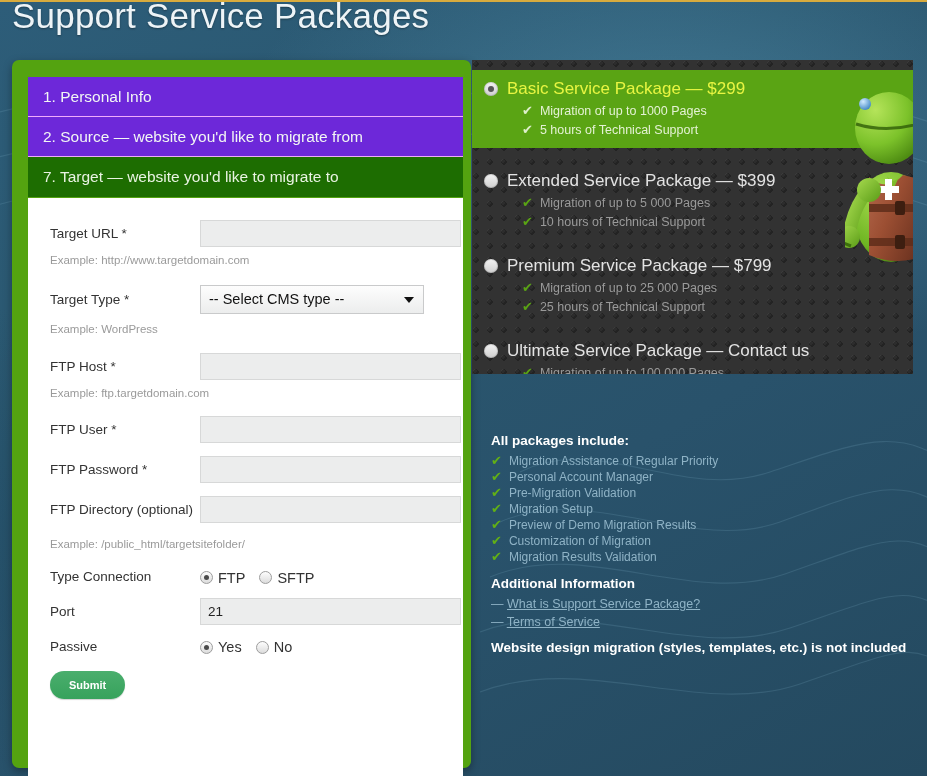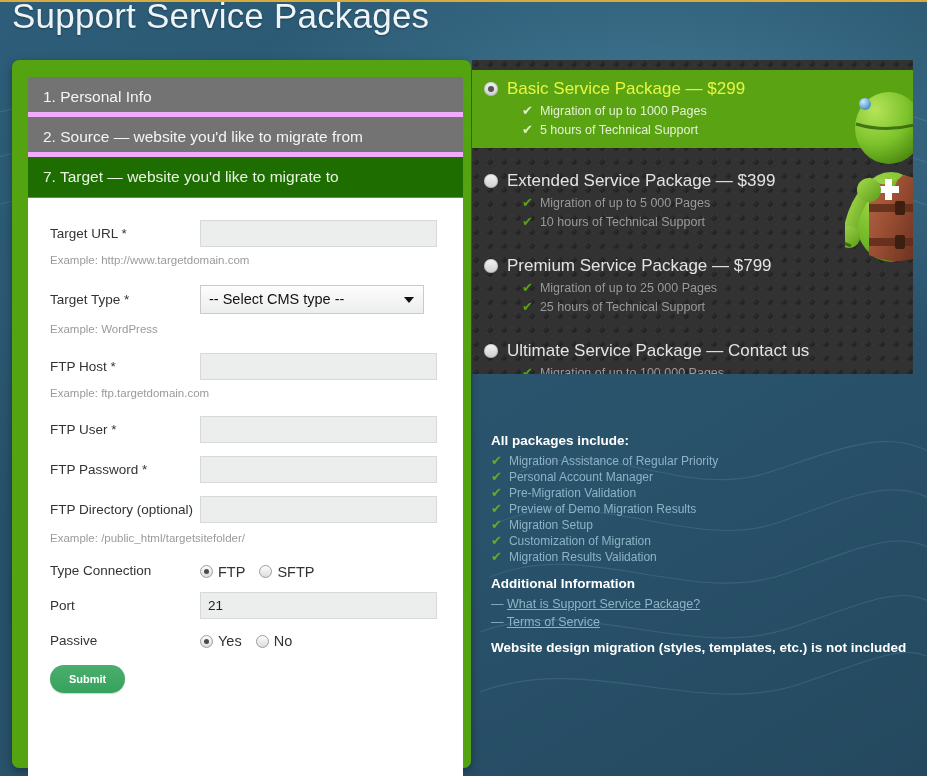--- a/index.html
+++ b/index.html
@@ -30,39 +30,39 @@
 
   
   .left-card{
     position:absolute;left:12px;top:58px;width:459px;height:708px;
     background:#54a310;border-radius:7px;
     box-shadow:0 3px 9px rgba(0,0,0,.34);
   }
   .steps{position:absolute;left:16px;top:17px;width:435px;}
   .step{
     height:40px;line-height:40px;padding-left:15px;
-    color:#f2f6f4;font-size:15.5px;background:#737373;
-    border-bottom:5px solid #f0abfc;box-sizing:border-box;
+    color:#f2f6f4;font-size:15.5px;background:#6d28d9;
+    border-bottom:1px solid #f0abfc;box-sizing:border-box;
     white-space:nowrap;
   }
   .step.active{background:#1d6d01;color:#e9f3e2;border-bottom:none;}
 
   .form-box{
     position:absolute;left:16px;top:138px;width:435px;height:583px;
     background:#fff;box-sizing:border-box;
   }
 
   
   .frow{position:relative;padding:0 0 0 22px;}
   .flabel{
     display:inline-block;width:150px;font-size:13.5px;color:#333;
     vertical-align:middle;
   }
   .finput{
-    display:inline-block;width:237px;height:27px;
+    display:inline-block;width:261px;height:27px;
     background:#eceded;border:1px solid #d7d8d8;box-sizing:border-box;
     vertical-align:middle;font-size:13.5px;color:#222;
     padding:0 7px;line-height:25px;font-family:inherit;
     border-radius:0;outline:none;
   }
   .fselect{
     display:inline-block;width:224px;height:29px;
     background:linear-gradient(#fdfdfd,#eceded);
     border:1px solid #c9cacb;box-sizing:border-box;
     vertical-align:middle;font-size:14.5px;color:#111;
@@ -191,21 +191,21 @@
         <span class="flabel">FTP User *</span><input class="finput" type="text" value="" style="">
       </div>
 
       <div class="frow" style="padding-top:13px;">
         <span class="flabel">FTP Password *</span><input class="finput" type="password" value="" style="">
       </div>
 
       <div class="frow" style="padding-top:13px;">
         <span class="flabel">FTP Directory (optional)</span><input class="finput" type="text" value="" style="">
       </div>
-      <div class="example" style="margin-top:9px;">Example: /public_html/targetsitefolder/</div>
+      <div class="example" style="margin-top:15px;">Example: /public_html/targetsitefolder/</div>
 
       <div class="frow" style="padding-top:17px;">
         <span class="flabel">Type Connection</span><span class="radio-wrap"><span class="rdo on"></span><span class="rdo-label">FTP</span><span class="rdo"></span><span class="rdo-label">SFTP</span></span>
       </div>
 
       <div class="frow" style="padding-top:12px;">
         <span class="flabel">Port</span><input class="finput" type="text" value="21" style="">
       </div>
 
       <div class="frow" style="padding-top:12px;">
@@ -304,22 +304,22 @@
 
     <circle cx="20" cy="24" r="6" fill="url(#gDot)"></circle>
   </svg>
 
   <div class="includes">
     <div class="includes-h">All packages include:</div>
 
     <div class="inc-row"><span class="chk">✔</span><span>Migration Assistance of Regular Priority</span></div>
     <div class="inc-row"><span class="chk">✔</span><span>Personal Account Manager</span></div>
     <div class="inc-row"><span class="chk">✔</span><span>Pre-Migration Validation</span></div>
+    <div class="inc-row"><span class="chk">✔</span><span>Migration Setup</span></div>
     <div class="inc-row"><span class="chk">✔</span><span>Preview of Demo Migration Results</span></div>
-    <div class="inc-row"><span class="chk">✔</span><span>Migration Setup</span></div>
     <div class="inc-row"><span class="chk">✔</span><span>Customization of Migration</span></div>
     <div class="inc-row"><span class="chk">✔</span><span>Migration Results Validation</span></div>
 
     <div class="addinfo-h">Additional Information</div>
     <div class="link-row"><span>—</span> <a href="#">What is Support Service Package?</a></div>
     <div class="link-row"><span>—</span> <a href="#">Terms of Service</a></div>
 
     <div class="notice">Website design migration (styles, templates, etc.) is not included</div>
   </div>
 

